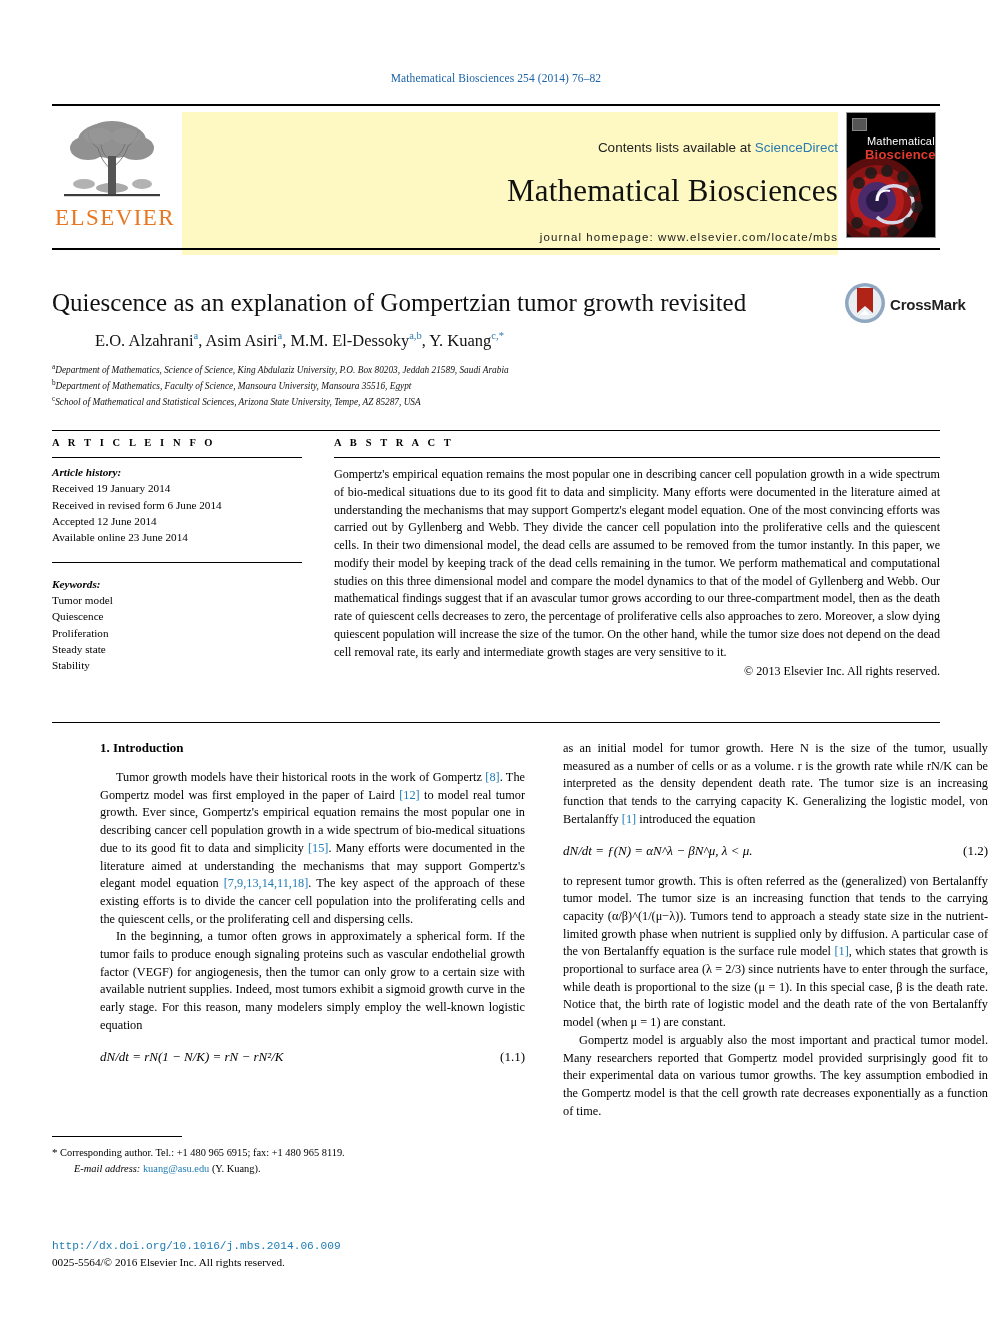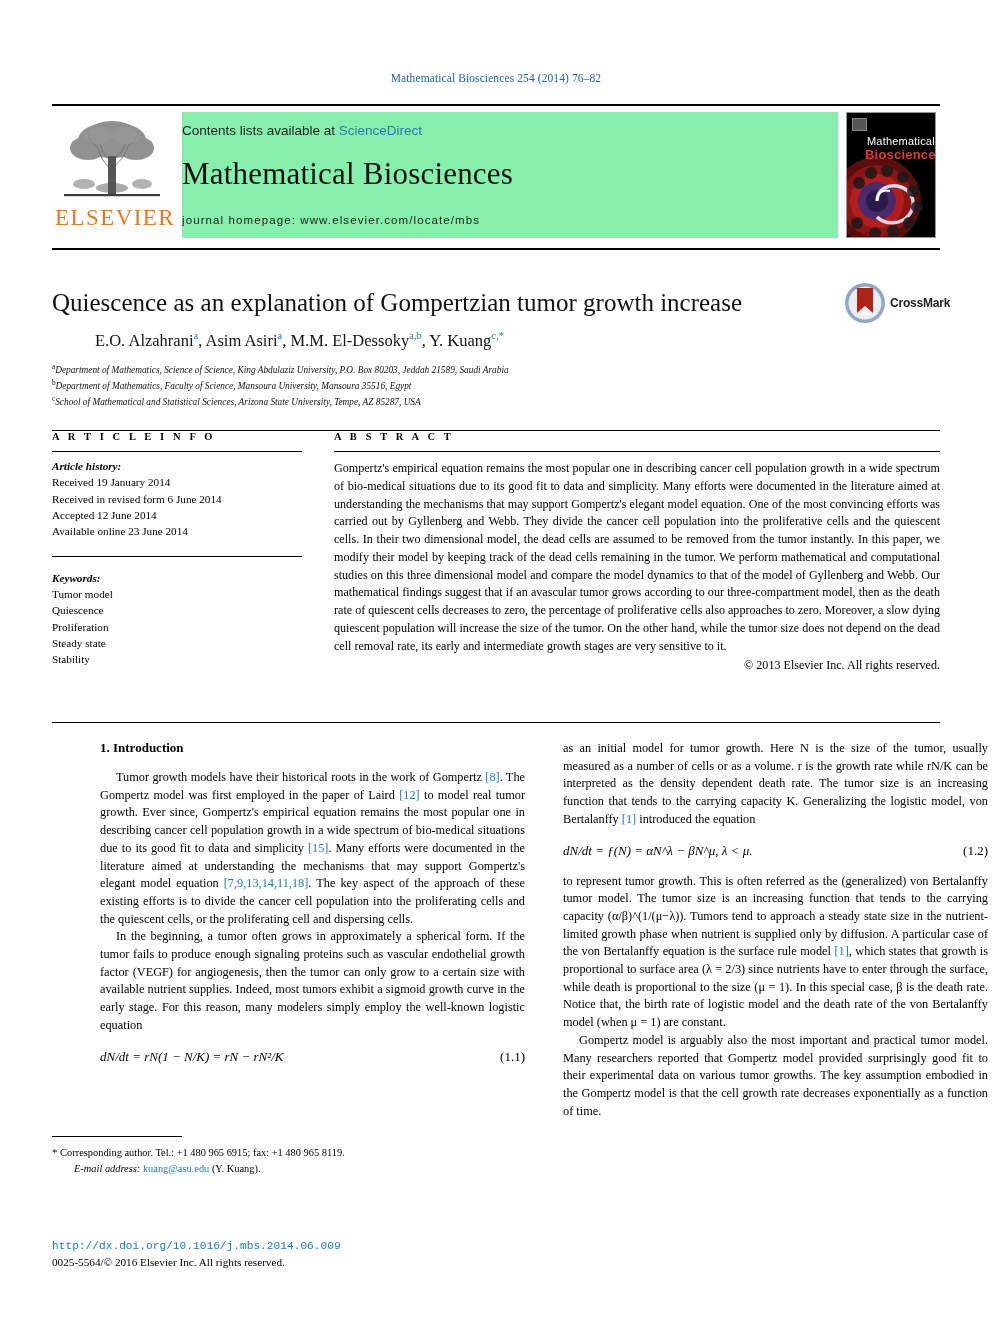--- a/index.html
+++ b/index.html
@@ -64,25 +64,25 @@
     font-family: "Liberation Serif", serif;
     font-size: 23px;
     letter-spacing: 1.4px;
     color: #E87722;
     text-align: center;
     margin-top: 1px;
     margin-left: 2px;
   }
   .journal-band {
     flex: 1 1 auto;
-    background: #86efac;
+    background: #fef9c3;
     margin-left: 6px;
     margin-right: 8px;
-    padding: 11px 0 12px 0;
-    text-align: left;
+    padding: 28px 0 12px 0;
+    text-align: right;
     position: relative;
   }
   .contents-line {
     font-size: 13.5px;
     font-family: "Liberation Sans", sans-serif;
     color: #222;
   }
   .contents-line .sd {
     color: #2a7ab0;
   }
@@ -168,21 +168,21 @@
   }
   .crossmark-badge {
     position: absolute;
     left: 0; top: 0;
     width: 42px; height: 42px;
   }
   .crossmark-label {
     position: absolute;
     left: 46px;
     top: 14px;
-    font-size: 12px;
+    font-size: 15px;
     font-family: "Liberation Sans", sans-serif;
     font-weight: bold;
     color: #222;
     letter-spacing: -0.2px;
   }
   .authors {
     font-size: 16.5px;
     font-family: "Liberation Serif", serif;
     margin-top: 12px;
     color: #111;
@@ -204,21 +204,21 @@
     font-size: 7.2px;
   }
 
   
   .band {
     position: absolute;
     left: 52px;
     top: 430px;
     width: 888px;
     border-top: 1px solid #000;
-    padding-top: 0;
+    padding-top: 6px;
     display: flex;
   }
   .colA { width: 250px; flex: 0 0 250px; }
   .colB { flex: 1 1 auto; margin-left: 32px; }
 
   .sec-head {
     font-size: 10.5px;
     font-family: "Liberation Serif", serif;
     font-weight: bold;
     letter-spacing: 3.1px;
@@ -396,21 +396,21 @@
         <div class="cover-badge"></div>
         <div class="cover-title-1">Mathematical</div>
         <div class="cover-title-2">Biosciences</div>
       </div>
     </div>
   </div>
 
   <div class="masthead-rule"></div>
 
   <div class="title-block">
-    <div class="article-title">Quiescence as an explanation of Gompertzian tumor growth increase</div>
+    <div class="article-title">Quiescence as an explanation of Gompertzian tumor growth revisited</div>
 
     <div class="crossmark">
       <svg class="crossmark-badge" viewBox="0 0 42 42">
         <circle cx="21" cy="21" r="20" fill="#8fa7c0"></circle>
         <circle cx="21" cy="21" r="16.5" fill="#e9eef3"></circle>
         <path d="M13 6 h16 v25 l-8 -7 l-8 7 z" fill="#b02418"></path>
         <path d="M21 28 l-5 5 h10 z" fill="#ffffff"></path>
       </svg>
       <div class="crossmark-label">CrossMark</div>
     </div>

